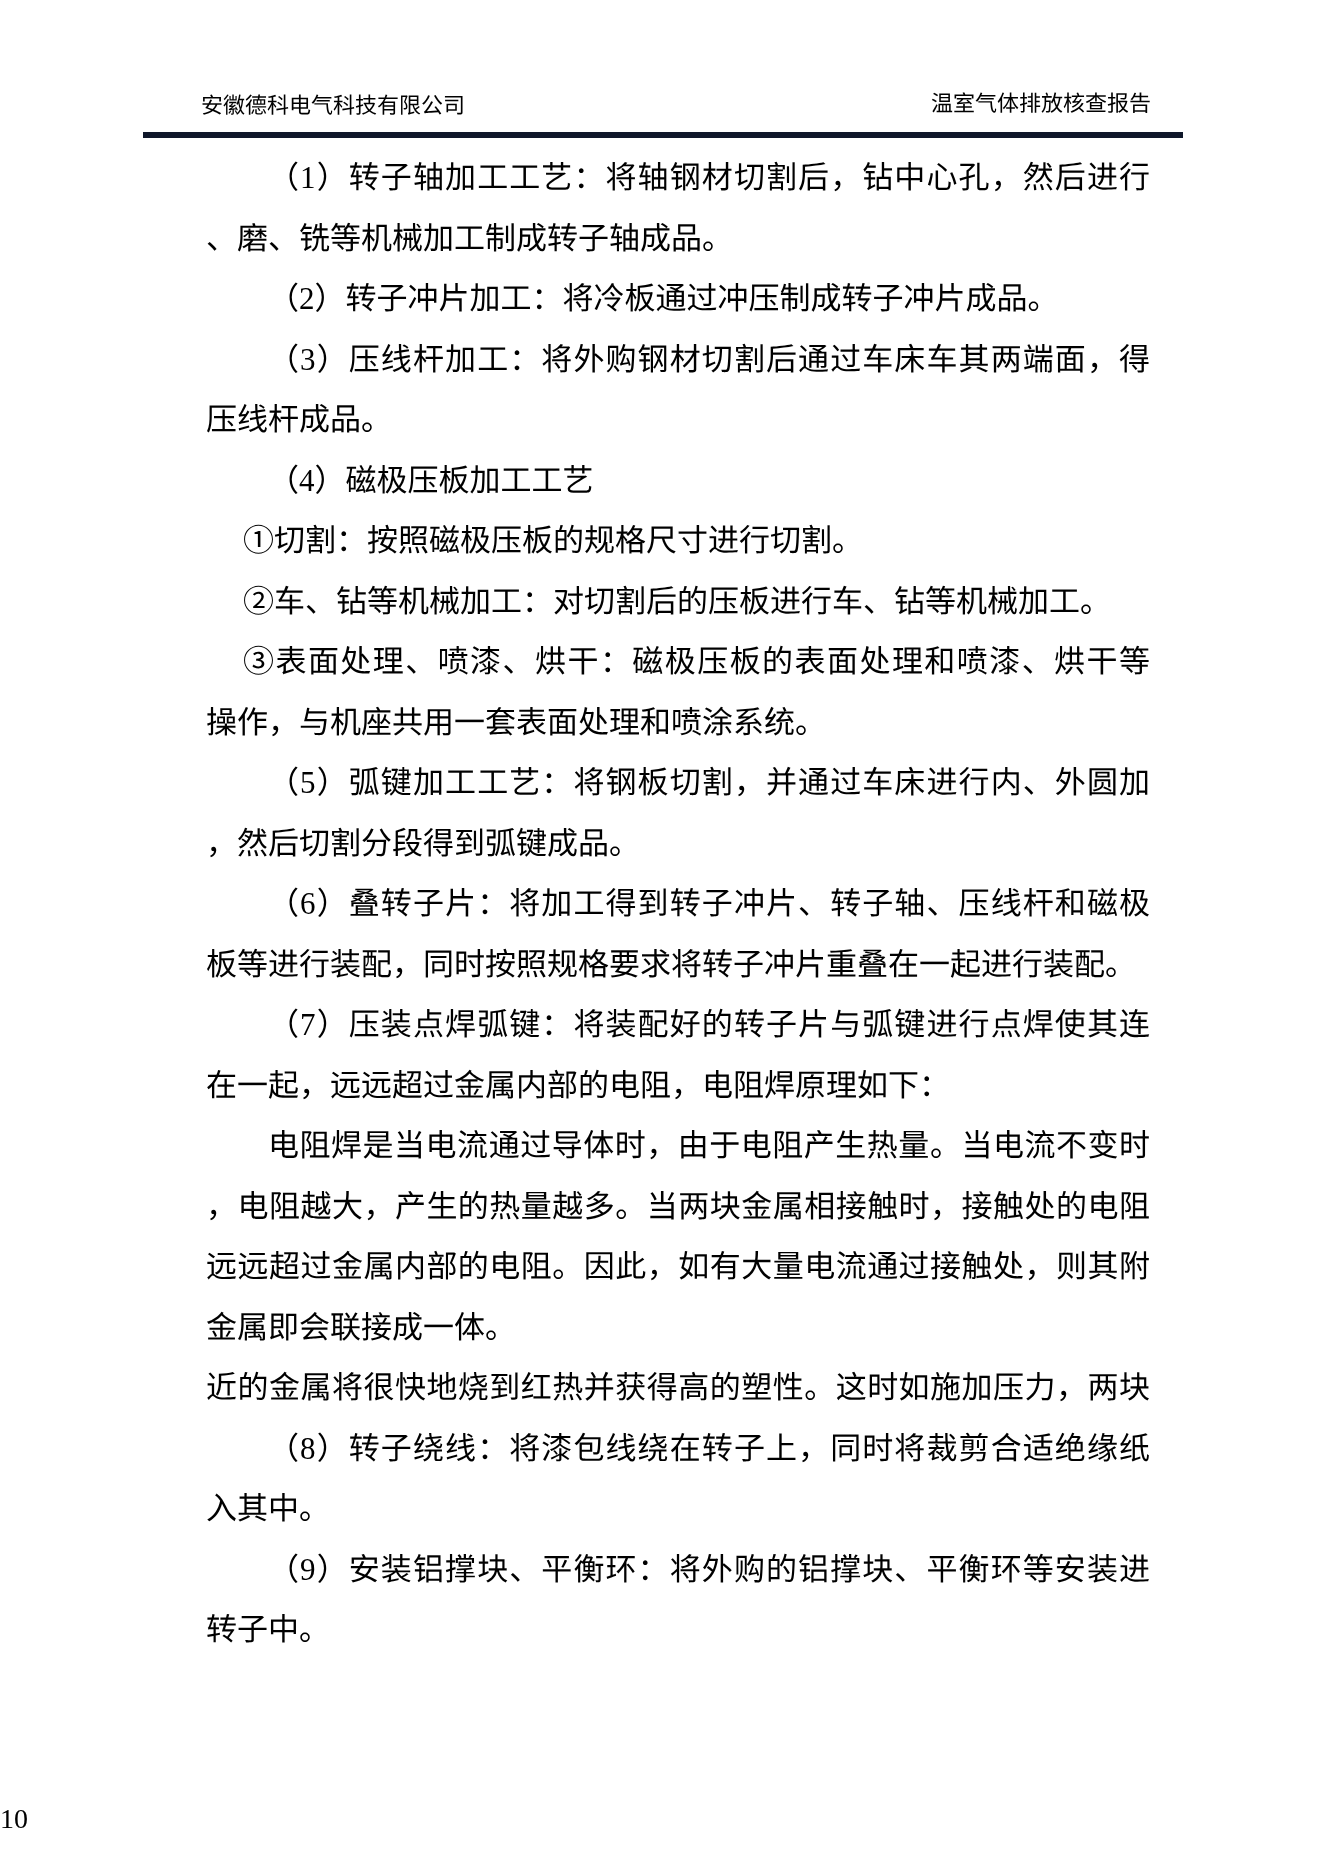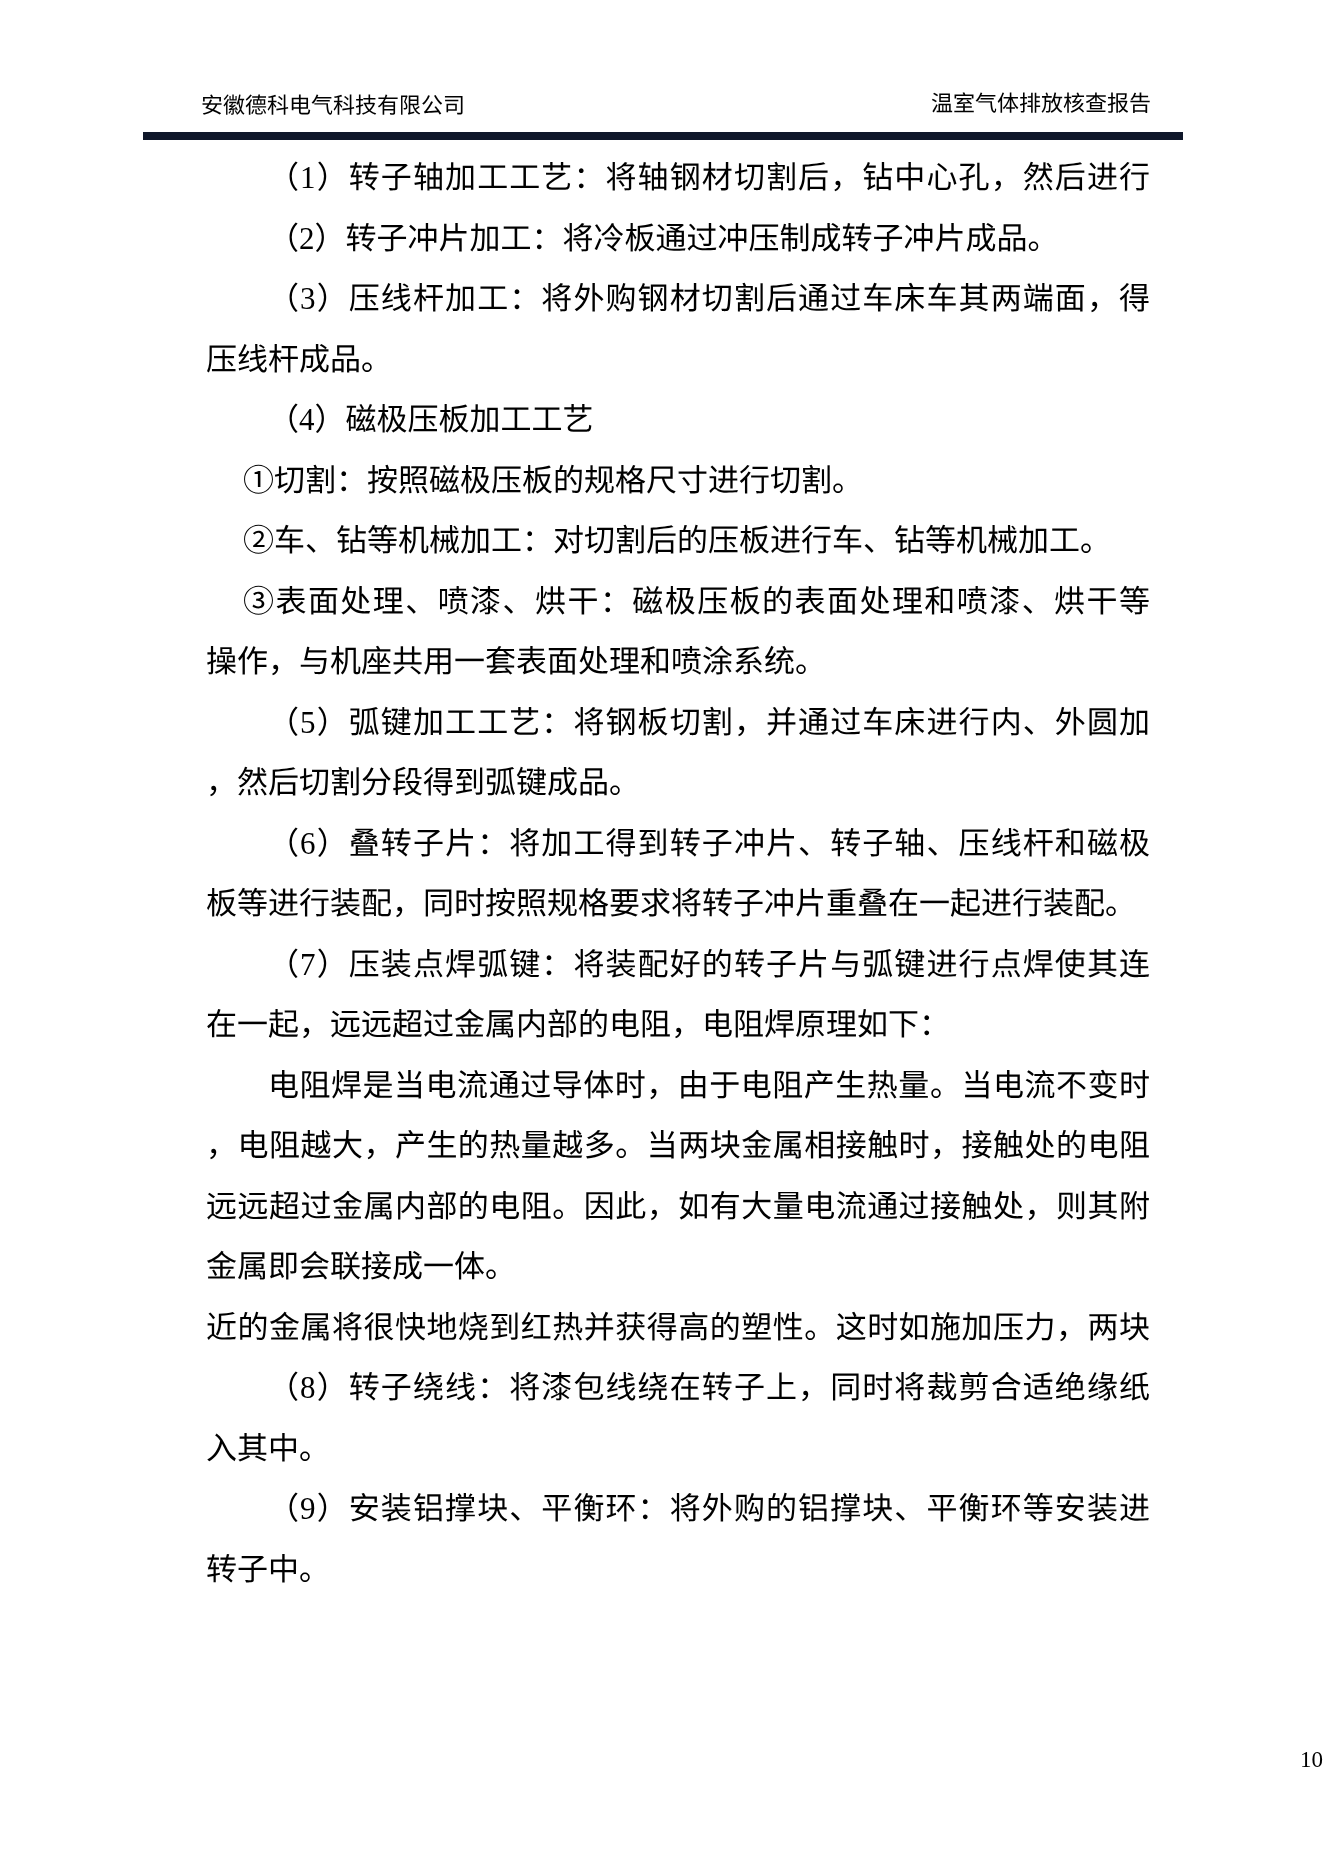--- a/index.html
+++ b/index.html
@@ -22,21 +22,21 @@
   .page-header {
     position: absolute;
     top: 92px;
     left: 143px;
     width: 1040px;
     display: flex;
     justify-content: space-between;
     align-items: flex-end;
     font-size: 22px;
     line-height: 28px;
-    border-bottom: 8px solid #0f172a;
+    border-bottom: 6px solid #0f172a;
     padding-bottom: 12px;
     box-sizing: content-box;
   }
   .page-header .hdr-left  { margin-left: 58px; }
   .page-header .hdr-right { margin-right: 32px; font-family: Liberation Mono, monospace; }
 
   
   .doc-body {
     position: absolute;
     top: 148px;
@@ -53,41 +53,42 @@
     margin-left: 36px;
   }
   .line.full {
     text-align: justify;
     text-align-last: justify;
   }
 
   
   .page-footer {
     position: absolute;
-    top: 1745px;
+    top: 1804px;
     left: 0;
     right: 0;
-    text-align: right;
-    font-size: 23px;
+    text-align: left;
+    font-size: 28px;
     line-height: 30px;
   }
 </style>
 </head>
 <body>
 
 <div class="page">
 
   <div class="page-header">
     <span class="hdr-left">安徽德科电气科技有限公司</span>
     <span class="hdr-right">温室气体排放核查报告</span>
   </div>
 
   <div class="doc-body" id="doc-body">
       <div>
         <div class="line full" style="padding-left: 62px;">（1）转子轴加工工艺：将轴钢材切割后，钻中心孔，然后进行车</div>
+        <div class="line">、磨、铣等机械加工制成转子轴成品。</div>
       </div>
       <div>
         <div class="line" style="padding-left: 62px;">（2）转子冲片加工：将冷板通过冲压制成转子冲片成品。</div>
       </div>
       <div>
         <div class="line full" style="padding-left: 62px;">（3）压线杆加工：将外购钢材切割后通过车床车其两端面，得到</div>
         <div class="line">压线杆成品。</div>
       </div>
       <div>
         <div class="line" style="padding-left: 62px;">（4）磁极压板加工工艺</div>

